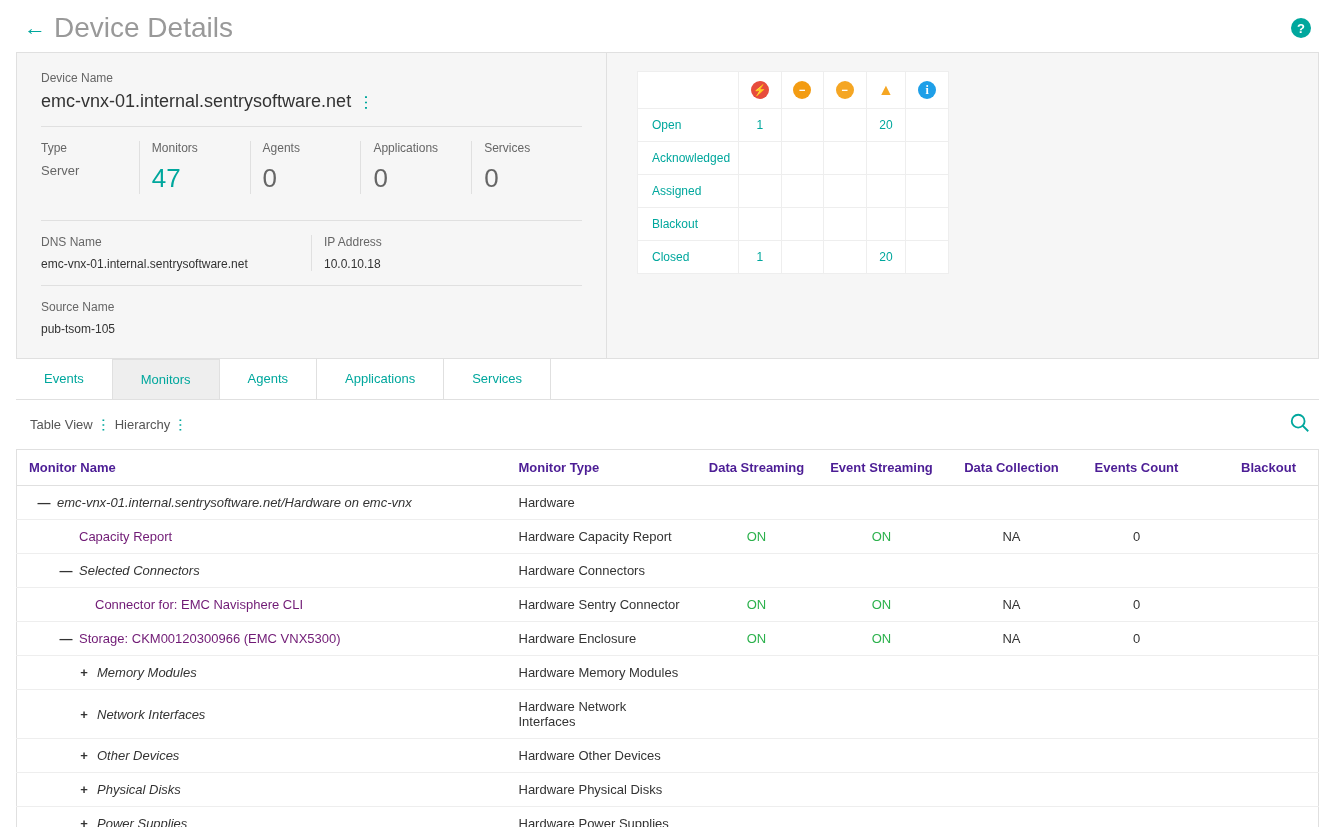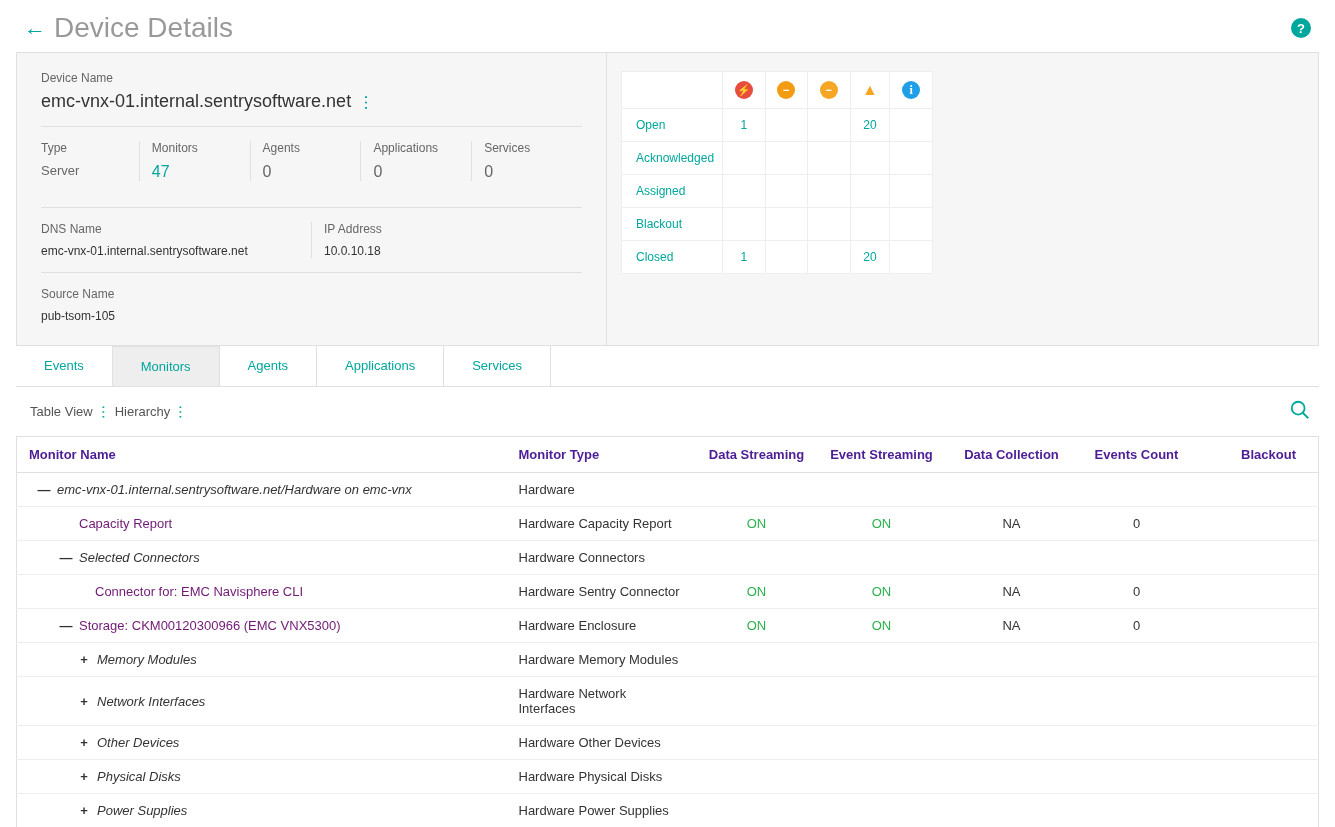--- a/index.html
+++ b/index.html
@@ -3,31 +3,31 @@
 <meta charset="utf-8">
 <style>
 * { box-sizing: border-box; margin: 0; padding: 0; }
 body { font-family: -apple-system, BlinkMacSystemFont, "Segoe UI", Helvetica, Arial, sans-serif; font-size: 13px; color: #333; background: #fff; }
 .page { width: 1335px; }
 .header { display: flex; align-items: center; justify-content: space-between; padding: 12px 24px 8px 24px; }
 .header-left { display: flex; align-items: center; gap: 8px; }
 .back-arrow { color: #00a79d; font-size: 22px; cursor: pointer; font-weight: bold; }
 .page-title { font-size: 28px; font-weight: 300; color: #999; }
 .help-icon { width: 20px; height: 20px; border-radius: 50%; background: #00a79d; color: #fff; display: flex; align-items: center; justify-content: center; font-size: 13px; font-weight: bold; cursor: pointer; }
-.top-panel { display: flex; background: #f6f6f6; border: 1px solid #e0e0e0; margin: 0 16px; }
+.top-panel { display: flex; background: #f6f6f6; border: 1px solid #e0e0e0; margin: 0 16px; gap: 16px; }
 .top-left { flex: 0 0 590px; padding: 18px 24px; border-right: 1px solid #e0e0e0; }
 .top-right { flex: 0 0 340px; padding: 18px 14px; }
 .label { font-size: 12px; color: #666; margin-bottom: 6px; }
 .device-name { font-size: 18px; color: #333; display: flex; align-items: center; gap: 8px; padding-bottom: 14px; border-bottom: 1px solid #e0e0e0; margin-bottom: 14px; }
 .dots-v { color: #00a79d; cursor: pointer; font-size: 16px; letter-spacing: -2px; display: inline-block; transform: rotate(90deg); }
 .stats-row { display: flex; border-bottom: 1px solid #e0e0e0; padding-bottom: 26px; margin-bottom: 14px; }
 .stat { flex: 1; border-right: 1px solid #e0e0e0; padding-right: 12px; margin-right: 12px; }
 .stat:last-child { border-right: none; margin-right: 0; }
 .stat-label { font-size: 12px; color: #666; margin-bottom: 8px; }
-.stat-value { font-size: 16px; color: #666; }
+.stat-value { font-size: 26px; color: #666; }
 .stat-value.highlight { color: #00a79d; }
 .info-row { display: flex; border-bottom: 1px solid #e0e0e0; padding-bottom: 14px; margin-bottom: 14px; }
 .info-col { flex: 1; }
 .info-col:first-child { border-right: 1px solid #e0e0e0; padding-right: 12px; margin-right: 12px; }
 .info-label { font-size: 12px; color: #666; margin-bottom: 8px; }
 .info-value { font-size: 12px; color: #333; }
 .source-row { padding-bottom: 4px; }
 .event-table { width: 100%; border-collapse: collapse; background: #fff; border: 1px solid #e5e5e5; }
 .event-table th, .event-table td { border: 1px solid #eee; padding: 9px 8px; text-align: center; font-size: 12px; }
 .event-table td:first-child { text-align: left; padding-left: 14px; }

